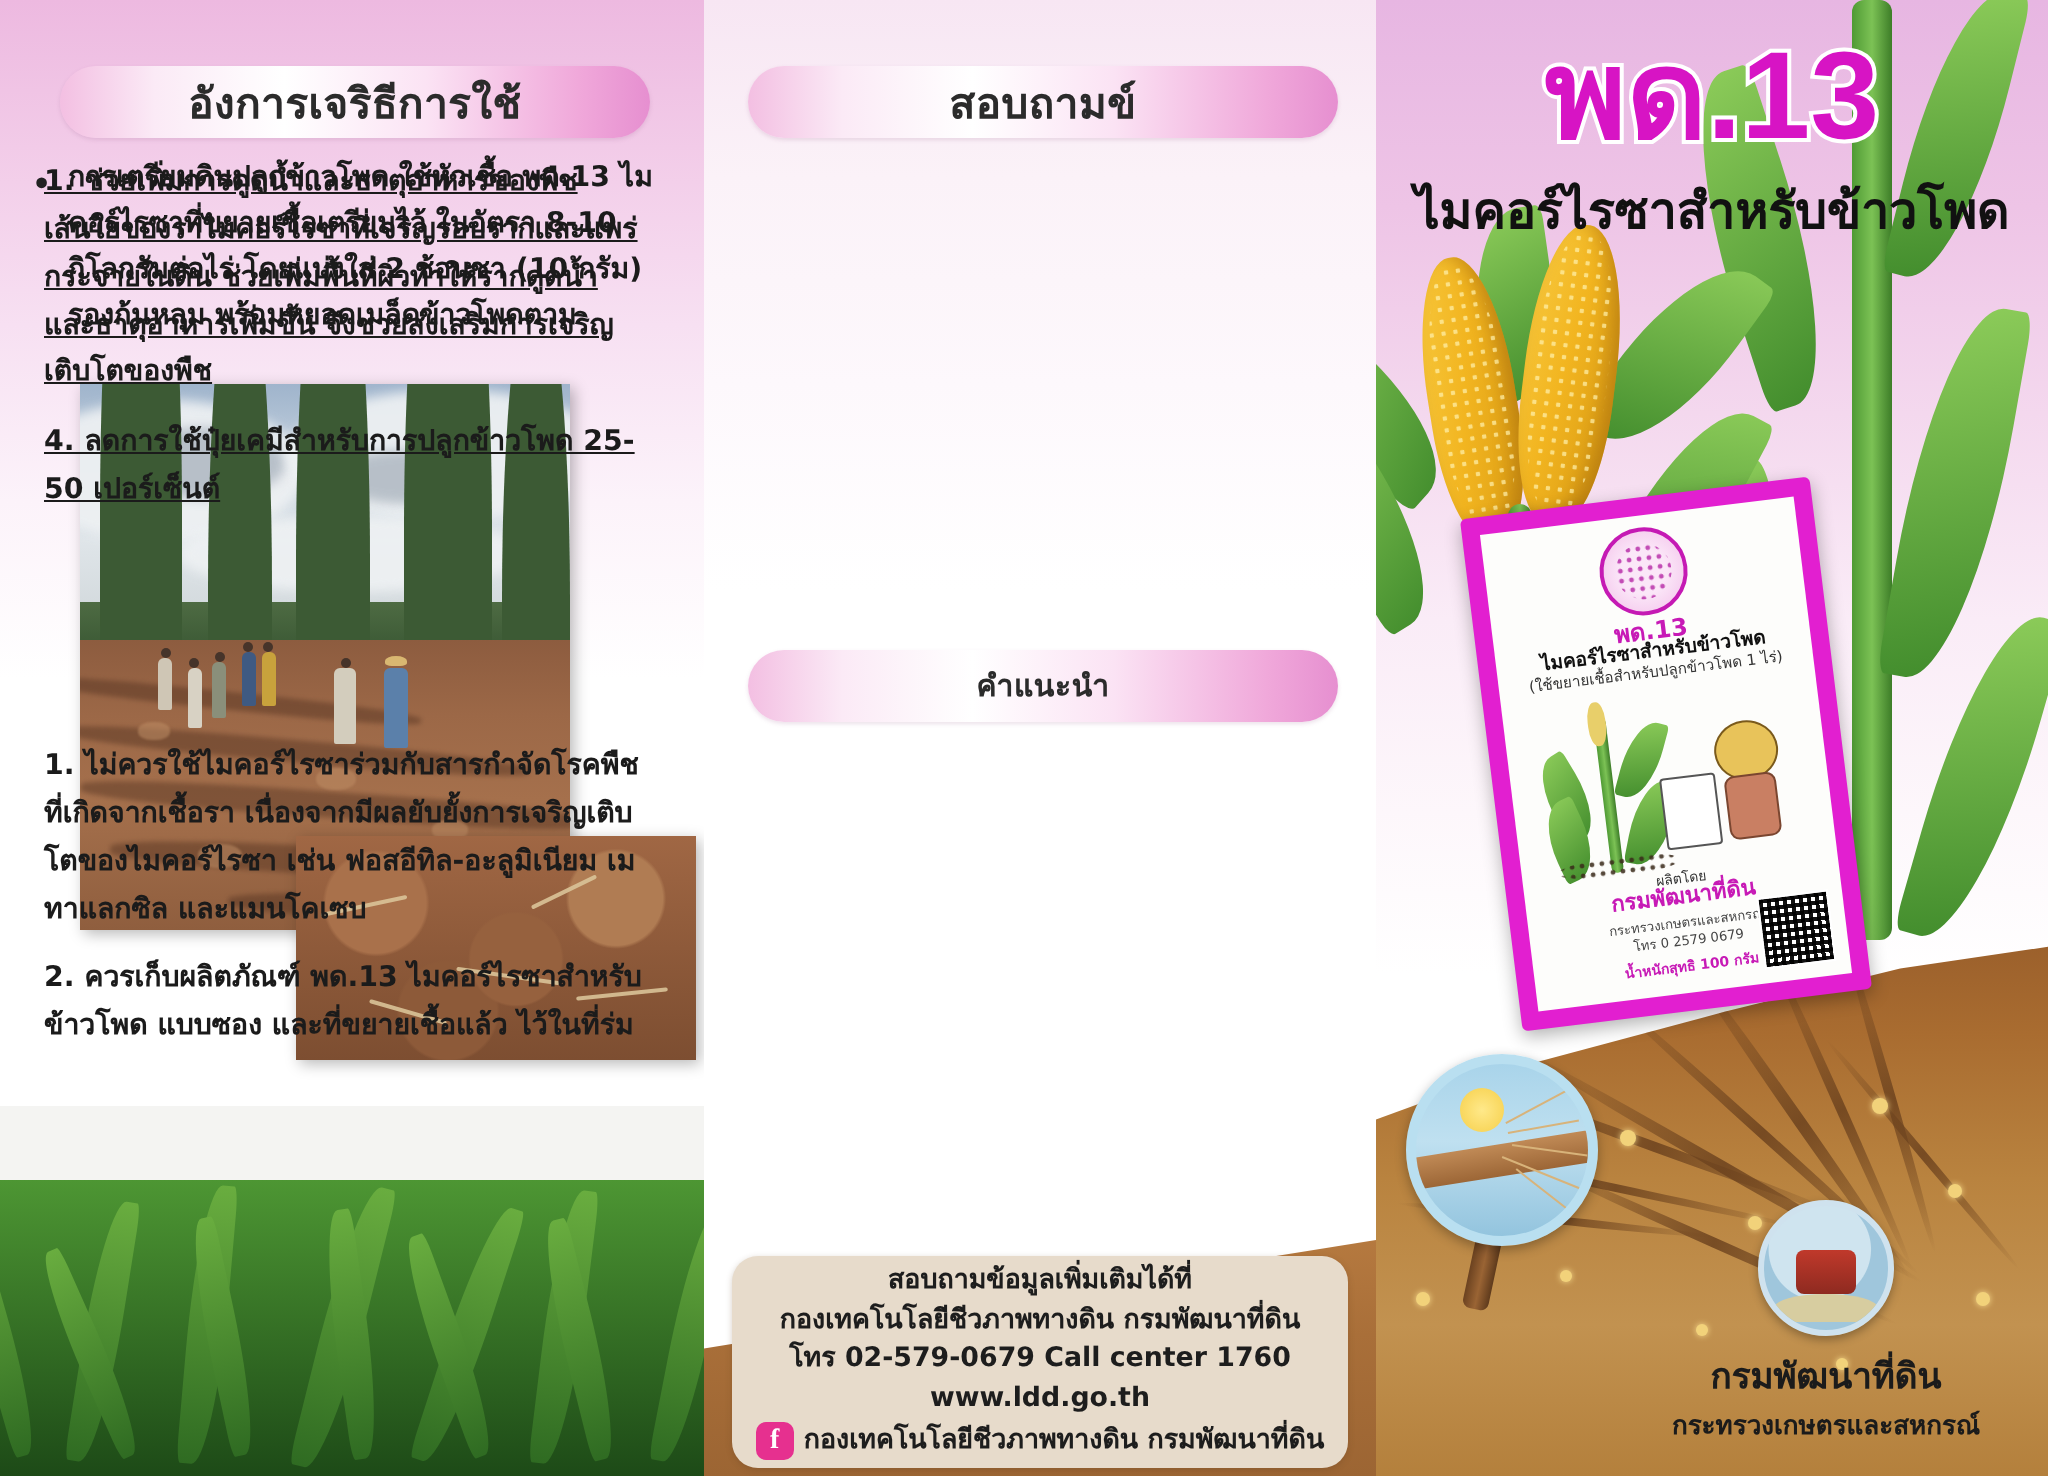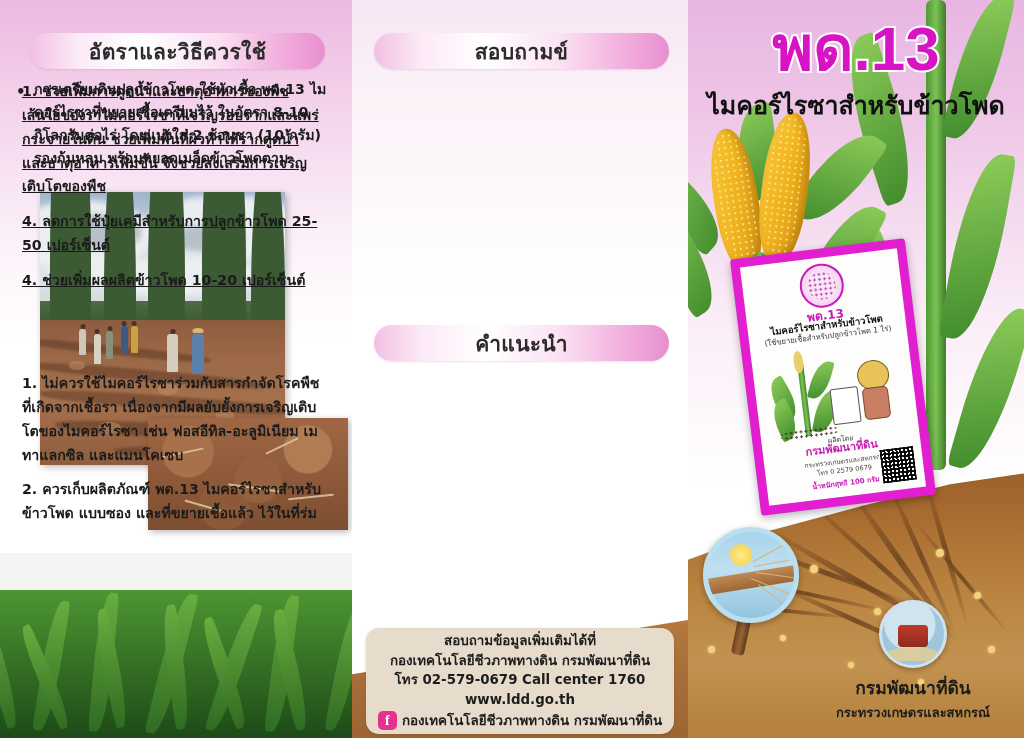--- a/index.html
+++ b/index.html
@@ -20,21 +20,21 @@
     position:absolute;border-radius:999px;
     background:linear-gradient(90deg,#f3bfe2 0%,#fbeaf6 16%,#ffffff 38%,#fbe3f4 62%,#f0a8da 88%,#e68fd0 100%);
     display:flex;align-items:center;justify-content:center;
     color:#2b2b2b;font-weight:bold;letter-spacing:.3px;
     box-shadow:0 1px 2px rgba(150,90,140,.18);
   }
   .pill span{display:block;}
 
   #pill-left{left:30px;top:33px;width:295px;height:36px;font-size:21px;}
   #pill-benefit{left:374px;top:33px;width:295px;height:36px;font-size:21px;}
-  #pill-advice{left:374px;top:325px;width:295px;height:36px;font-size:21px;}
+  #pill-advice{left:374px;top:325px;width:295px;height:36px;font-size:15px;}
 
   .left-body{
     position:absolute;left:16px;top:78px;width:320px;
     font-size:14.2px;line-height:1.62;color:#1b1b1b;font-weight:bold;
   }
   .left-body .bullet{
     position:absolute;left:0px;top:2px;width:10px;font-size:15px;color:#222;
   }
   .left-body .btxt{margin-left:18px;display:block;}
 
@@ -206,21 +206,21 @@
   #dept .d2{font-size:13px;color:#1b1b1b;font-weight:bold;}
 </style>
 </head>
 <body>
 
 <div id="page">
 
   <div class="col-left">
 
     <div class="pill" id="pill-left">
-      <span>อัตราและวิธีควรใช้</span>
+      <span>อังการเจริธีการใช้</span>
     </div>
 
     <div class="left-body">
       <span class="bullet">•</span>
       <span class="btxt">การเตรียมดินปลูกข้าวโพด ใช้หัวเชื้อ พด.13 ไมคอร์ไรซาที่ขยายเชื้อเตรียมไว้ ในอัตรา 8-10 กิโลกรัมต่อไร่ โดยแบ่งใส่ 2 ช้อนชา (10 กรัม) รองก้นหลุม พร้อมหยอดเมล็ดข้าวโพดตาม</span>
     </div>
 
     <div class="photo" id="photo-field">
       <div class="sky"></div>
       <div class="cloud" style="left:-12%;top:3%;width:58%;height:26%;"></div>
@@ -317,21 +317,20 @@
   <div class="pill" id="pill-benefit">
     <span>สอบถามข์</span>
   </div>
   <div class="pill" id="pill-advice">
     <span>คำแนะนำ</span>
   </div>
 
   <div class="mid-body" id="benefits-list">
     <div class="item">1. ช่วยเพิ่มการดูดน้ำและธาตุอาหารของพืช เส้นใยของราไมคอร์ไรซาที่เจริญรอบรากและแพร่กระจายในดิน ช่วยเพิ่มพื้นที่ผิวทำให้รากดูดน้ำ และธาตุอาหารเพิ่มขึ้น จึงช่วยส่งเสริมการเจริญเติบโตของพืช</div>
     <div class="item">4. ลดการใช้ปุ๋ยเคมีสำหรับการปลูกข้าวโพด 25-50 เปอร์เซ็นต์</div>
-    <div class="item">4. ช่วยเพิ่มผลผลิตข้าวโพด 10-20 เปอร์เซ็นต์</div>
   </div>
 
   <div class="mid-body" id="advice-list">
     <div class="item">1. ไม่ควรใช้ไมคอร์ไรซาร่วมกับสารกำจัดโรคพืชที่เกิดจากเชื้อรา เนื่องจากมีผลยับยั้งการเจริญเติบโตของไมคอร์ไรซา เช่น ฟอสอีทิล-อะลูมิเนียม เมทาแลกซิล และแมนโคเซบ</div>
     <div class="item">2. ควรเก็บผลิตภัณฑ์ พด.13 ไมคอร์ไรซาสำหรับข้าวโพด แบบซอง และที่ขยายเชื้อแล้ว ไว้ในที่ร่ม</div>
   </div>
 
   <div class="col-right">
 
     <div class="stalk" style="left:238px;top:0px;width:20px;height:470px;"></div>

